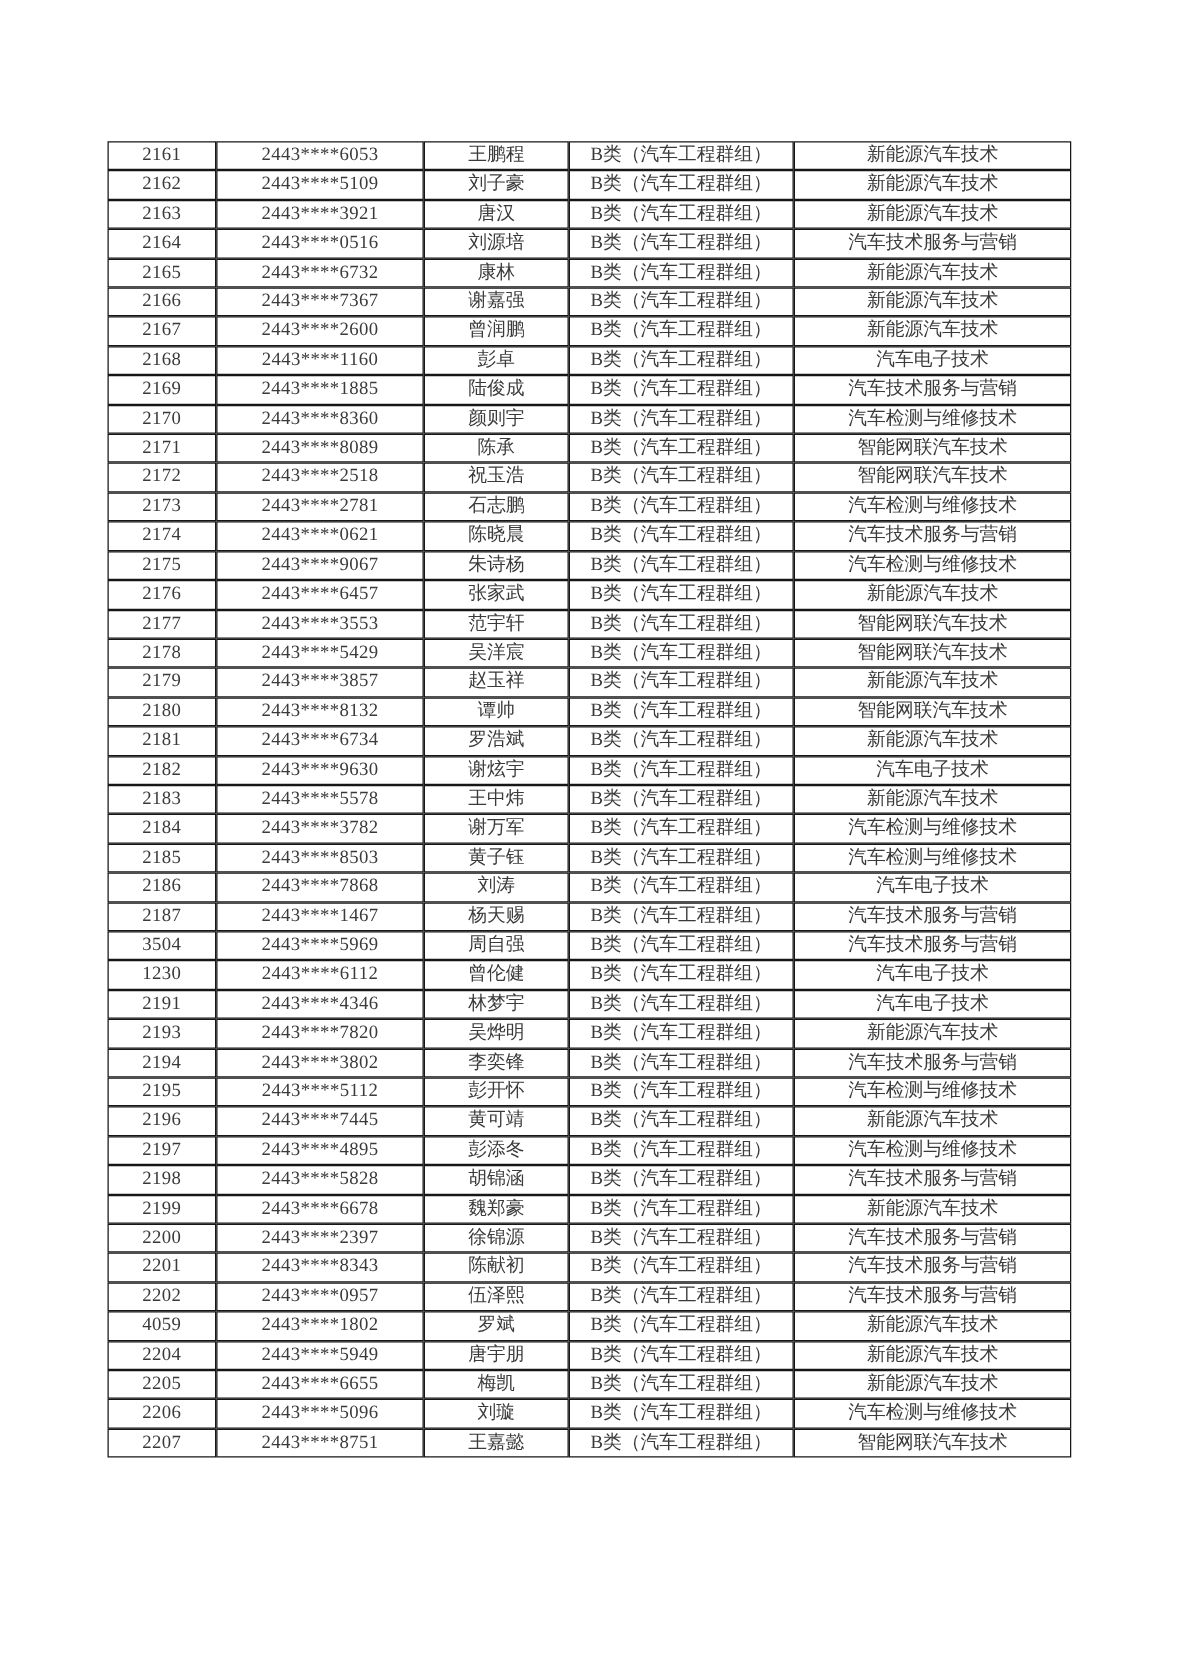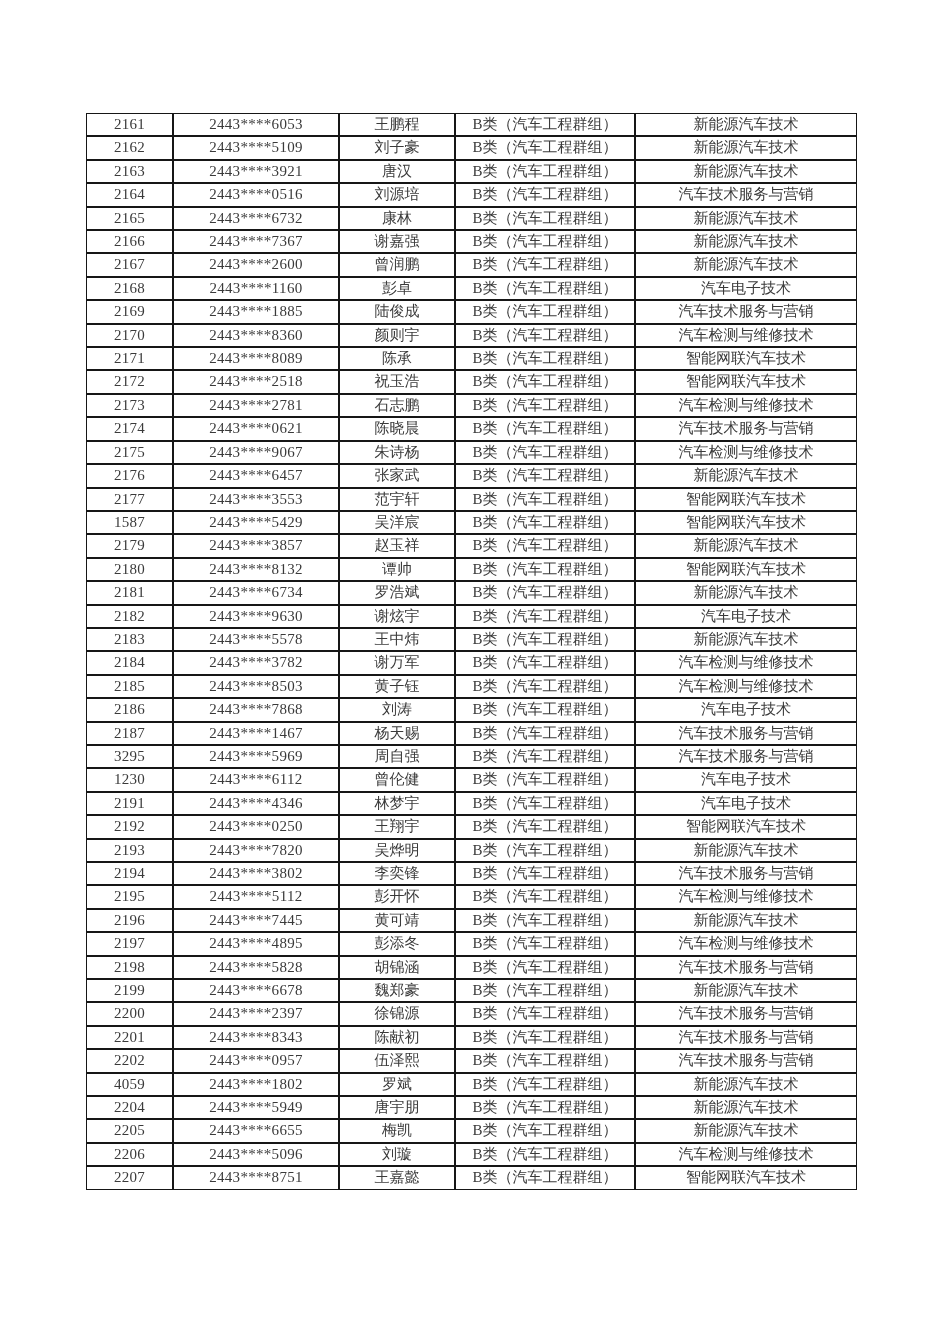--- a/index.html
+++ b/index.html
@@ -178,21 +178,21 @@
             <td class="major-cell">新能源汽车技术</td>
           </tr>
           <tr>
             <td class="seq-cell">2177</td>
             <td class="id-cell">2443****3553</td>
             <td class="name-cell">范宇轩</td>
             <td class="category-cell">B类（汽车工程群组）</td>
             <td class="major-cell">智能网联汽车技术</td>
           </tr>
           <tr>
-            <td class="seq-cell">1587</td>
+            <td class="seq-cell">2178</td>
             <td class="id-cell">2443****5429</td>
             <td class="name-cell">吴洋宸</td>
             <td class="category-cell">B类（汽车工程群组）</td>
             <td class="major-cell">智能网联汽车技术</td>
           </tr>
           <tr>
             <td class="seq-cell">2179</td>
             <td class="id-cell">2443****3857</td>
             <td class="name-cell">赵玉祥</td>
             <td class="category-cell">B类（汽车工程群组）</td>
@@ -248,46 +248,39 @@
             <td class="major-cell">汽车电子技术</td>
           </tr>
           <tr>
             <td class="seq-cell">2187</td>
             <td class="id-cell">2443****1467</td>
             <td class="name-cell">杨天赐</td>
             <td class="category-cell">B类（汽车工程群组）</td>
             <td class="major-cell">汽车技术服务与营销</td>
           </tr>
           <tr>
-            <td class="seq-cell">3295</td>
+            <td class="seq-cell">3504</td>
             <td class="id-cell">2443****5969</td>
             <td class="name-cell">周自强</td>
             <td class="category-cell">B类（汽车工程群组）</td>
             <td class="major-cell">汽车技术服务与营销</td>
           </tr>
           <tr>
             <td class="seq-cell">1230</td>
             <td class="id-cell">2443****6112</td>
             <td class="name-cell">曾伦健</td>
             <td class="category-cell">B类（汽车工程群组）</td>
             <td class="major-cell">汽车电子技术</td>
           </tr>
           <tr>
             <td class="seq-cell">2191</td>
             <td class="id-cell">2443****4346</td>
             <td class="name-cell">林梦宇</td>
             <td class="category-cell">B类（汽车工程群组）</td>
             <td class="major-cell">汽车电子技术</td>
-          </tr>
-          <tr>
-            <td class="seq-cell">2192</td>
-            <td class="id-cell">2443****0250</td>
-            <td class="name-cell">王翔宇</td>
-            <td class="category-cell">B类（汽车工程群组）</td>
-            <td class="major-cell">智能网联汽车技术</td>
           </tr>
           <tr>
             <td class="seq-cell">2193</td>
             <td class="id-cell">2443****7820</td>
             <td class="name-cell">吴烨明</td>
             <td class="category-cell">B类（汽车工程群组）</td>
             <td class="major-cell">新能源汽车技术</td>
           </tr>
           <tr>
             <td class="seq-cell">2194</td>

